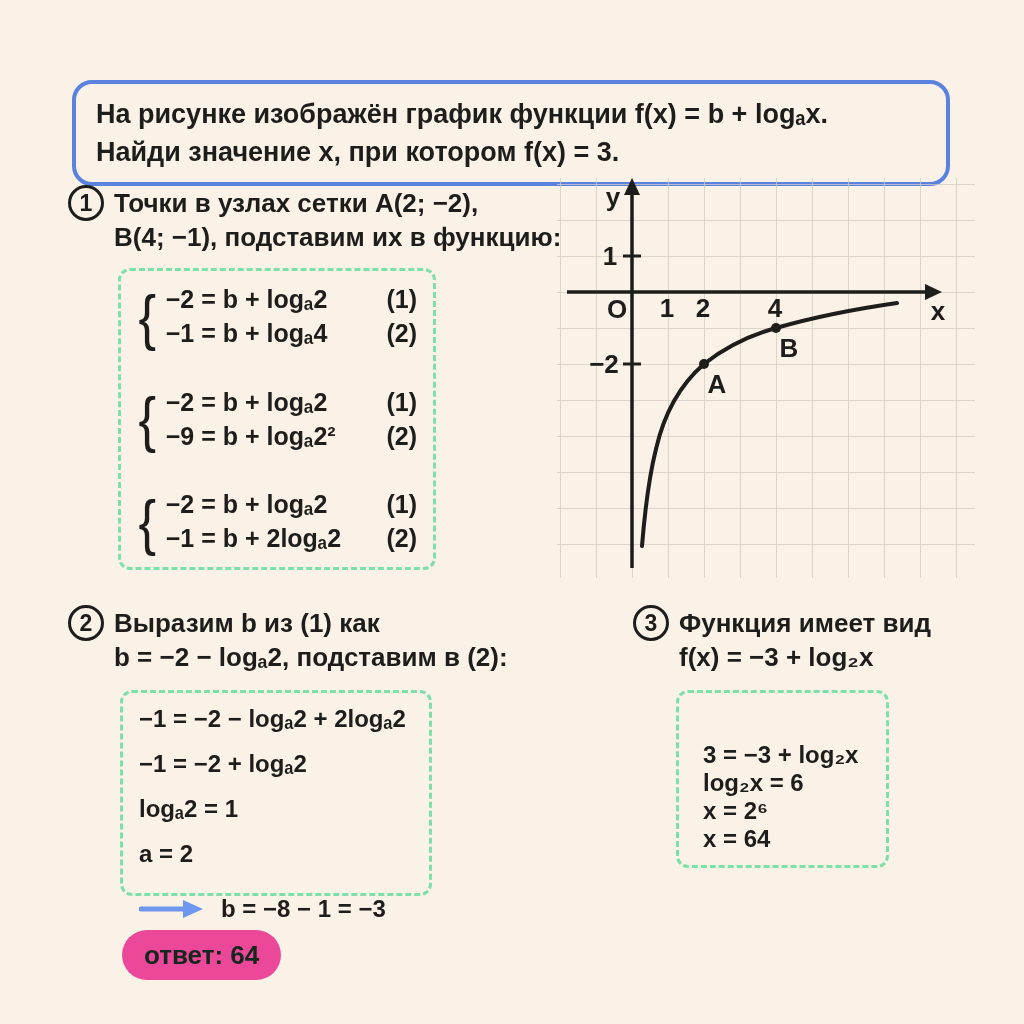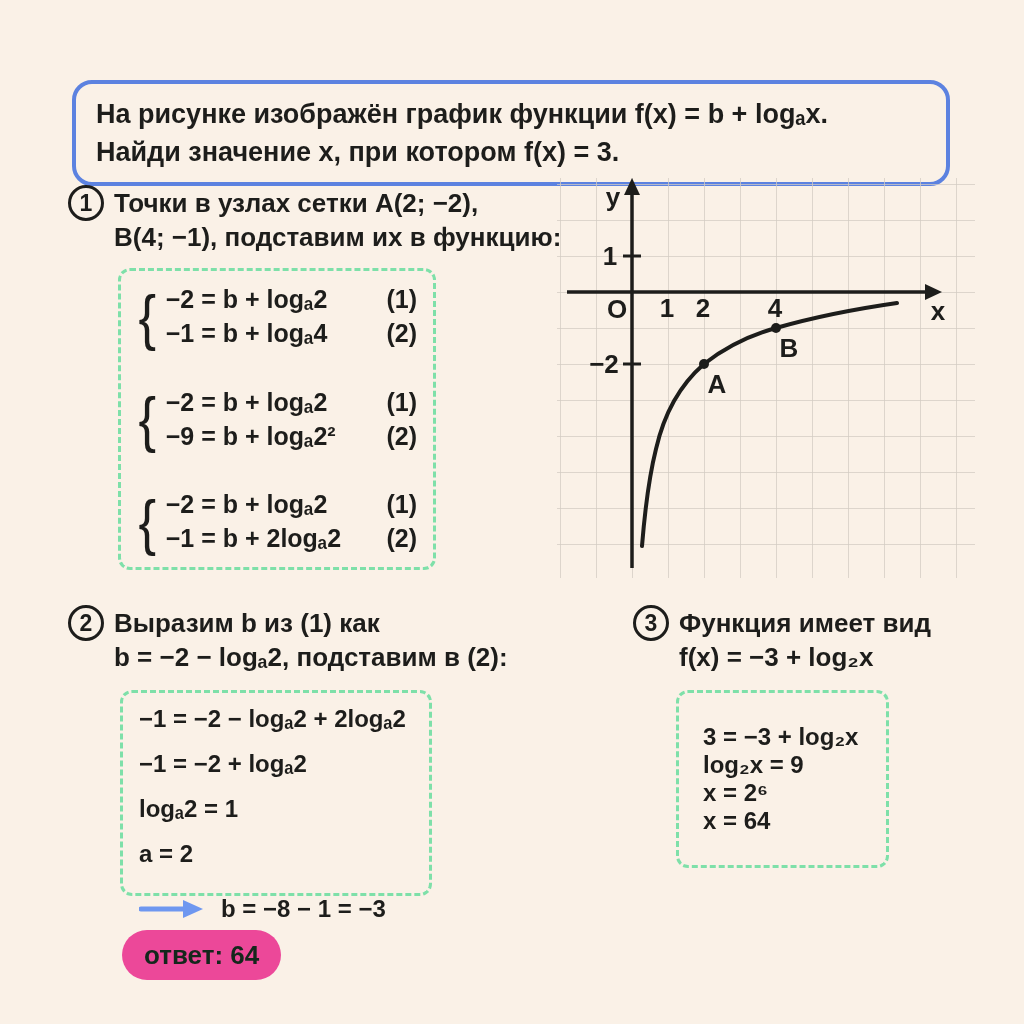--- a/index.html
+++ b/index.html
@@ -42,21 +42,21 @@
   .sys-row{display:flex;justify-content:space-between;align-items:flex-end;}
   .ref{margin-left:10px;}
   .box2{
     left:120px;top:690px;width:312px;height:206px;
     padding:12px 16px;display:flex;flex-direction:column;gap:17px;font-size:24px;
   }
   .arrow-row{display:flex;align-items:center;gap:16px;margin-top:10px;}
   .box3{
     left:676px;top:690px;width:213px;height:178px;
     padding:12px 14px 12px 24px;display:flex;flex-direction:column;
-    justify-content:center;font-size:24px;
+    justify-content:flex-end;font-size:24px;
   }
   
   .graph{position:absolute;left:557px;top:178px;}
   .graph text{font-family:"Liberation Sans","DejaVu Sans",sans-serif;font-weight:600;font-size:26px;fill:#1D1D1B;}
   
   .answer-badge{
     position:absolute;left:122px;top:930px;height:50px;
     background:#ec4899;border-radius:25px;
     display:inline-flex;align-items:center;padding:0 22px;
     font-size:26px;color:#14271C;
@@ -177,21 +177,21 @@
   <div class="step step3">
     <span class="num">3</span>
     <div>
       <div>Функция имеет вид</div>
       <div>f(x) = −3 + log₂x</div>
     </div>
   </div>
 
   <div class="dashed-box box3">
     <div>3 = −3 + log₂x</div>
-    <div>log₂x = 9</div>
+    <div>log₂x = 6</div>
     <div>x = 2⁶</div>
     <div>x = 64</div>
   </div>
 
   <div class="answer-badge">
     <span>ответ: 64</span>
   </div>
 
 </div>
 

